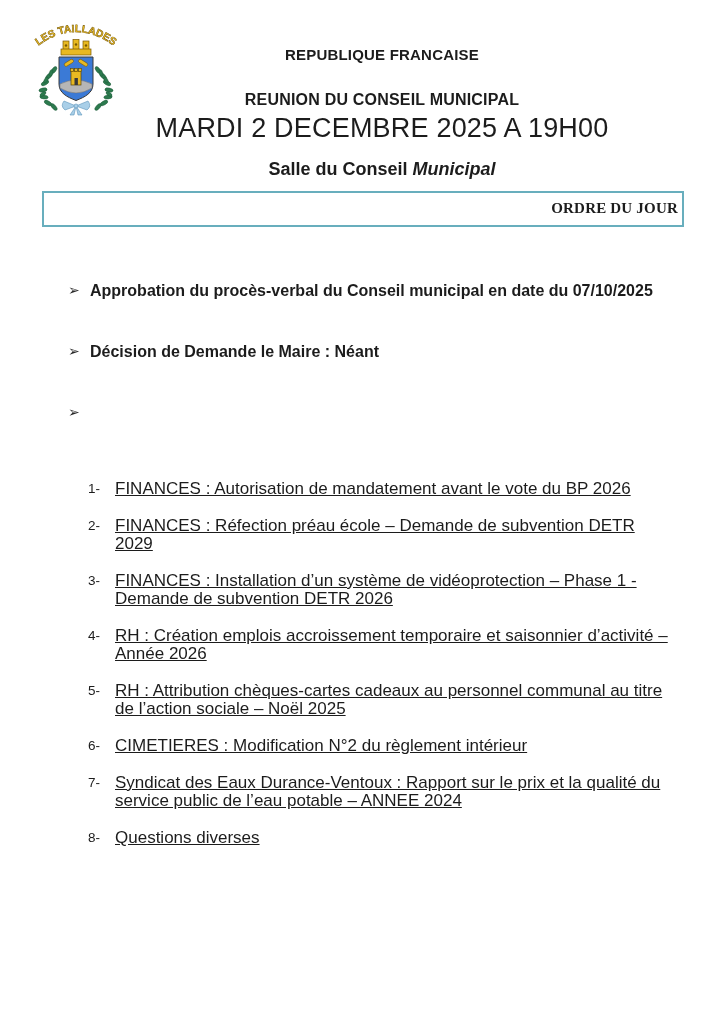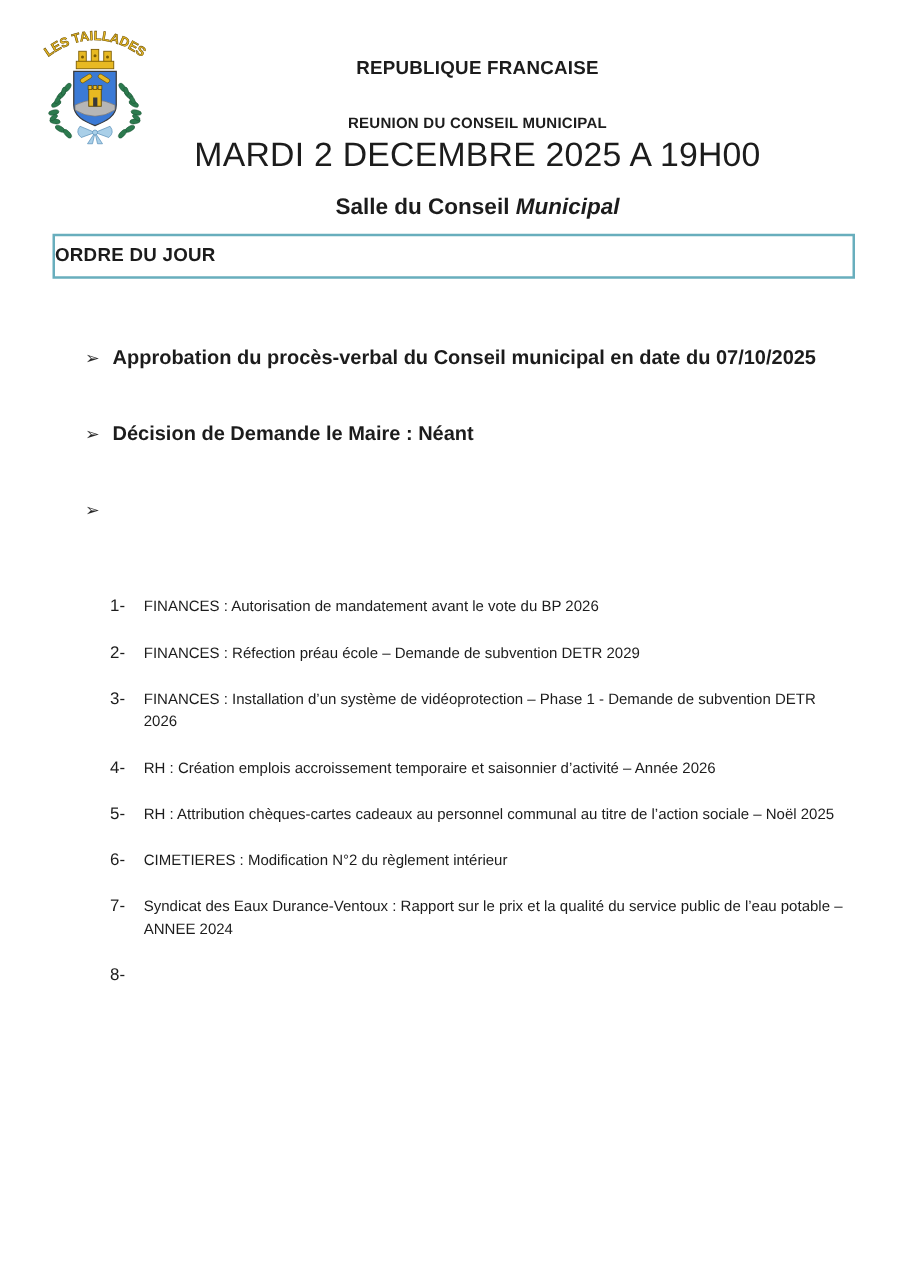--- a/index.html
+++ b/index.html
@@ -8,40 +8,41 @@
     width:724px; height:1024px;
     margin:0 auto;
     background:#ffffff;
     font-family:"Liberation Sans","DejaVu Sans",sans-serif;
     color:#1c1c1c;
     overflow:hidden;
   }
   .crest { position:absolute; left:30px; top:14px; width:92px; height:104px; }
   .header { text-align:center;padding-left:40px; }
   .hdr-line1 { padding-top:46px; font-size:15px; font-weight:bold; letter-spacing:0.2px; }
-  .hdr-line2 { margin-top:28px; font-size:12px; font-weight:bold; letter-spacing:0.2px; }
+  .hdr-line2 { margin-top:28px; font-size:16px; font-weight:bold; letter-spacing:0.2px; }
   .hdr-line3 { margin-top:4px; font-size:27px; font-weight:400; letter-spacing:0.2px; }
   .hdr-line4 { margin-top:15px; font-size:18px;font-weight:bold; }
   .hdr-line4 .it { font-style:italic; }
   .agenda-box {
     margin:11px 40px 0 42px;
     border:2px solid #68aebd;
-    text-align:left;
+    text-align:right;
     padding:7px 4px 8px 0;
     font-size:15px; font-weight:bold;
     letter-spacing:0.2px;
+    font-family:Liberation Serif, serif;
   }
   .content { margin-top:54px; padding-left:68px; }
   .bullet-row { display:flex; align-items:flex-start; margin-bottom:42px; }
   .bullet-marker { width:22px; font-size:14px; line-height:19px; color:#2a2a2a; flex:0 0 auto; }
   .bullet-text { font-size:16px; font-weight:bold; line-height:19px; }
   .items { margin-top:58px; padding-left:20px; }
   .item-row { display:flex; align-items:flex-start; margin-bottom:19px; }
   .item-num { width:27px; flex:0 0 auto; font-size:13.5px; line-height:18px; }
-  .item-text { width:560px; font-size:12px; line-height:18px; }
+  .item-text { width:560px; font-size:17px; line-height:18px;text-decoration:underline; }
 </style>
 </head>
 <body>
 
 <div class="page">
 
   <div class="crest">
     <svg width="92" height="104" viewBox="0 0 92 104">
       <defs>
         <path id="bannerArc" d="M 8,32 Q 46,4 84,32" fill="none"></path>
@@ -164,17 +165,18 @@
       <div class="item-row">
         <span class="item-num">6-</span>
         <span class="item-text">CIMETIERES : Modification N°2 du règlement intérieur</span>
       </div>
       <div class="item-row">
         <span class="item-num">7-</span>
         <span class="item-text">Syndicat des Eaux Durance-Ventoux : Rapport sur le prix et la qualité du service public de l’eau potable – ANNEE 2024</span>
       </div>
       <div class="item-row">
         <span class="item-num">8-</span>
+        <span class="item-text">Questions diverses</span>
       </div>
     </div>
 
   </div>
 </div>
 
 </body></html>

